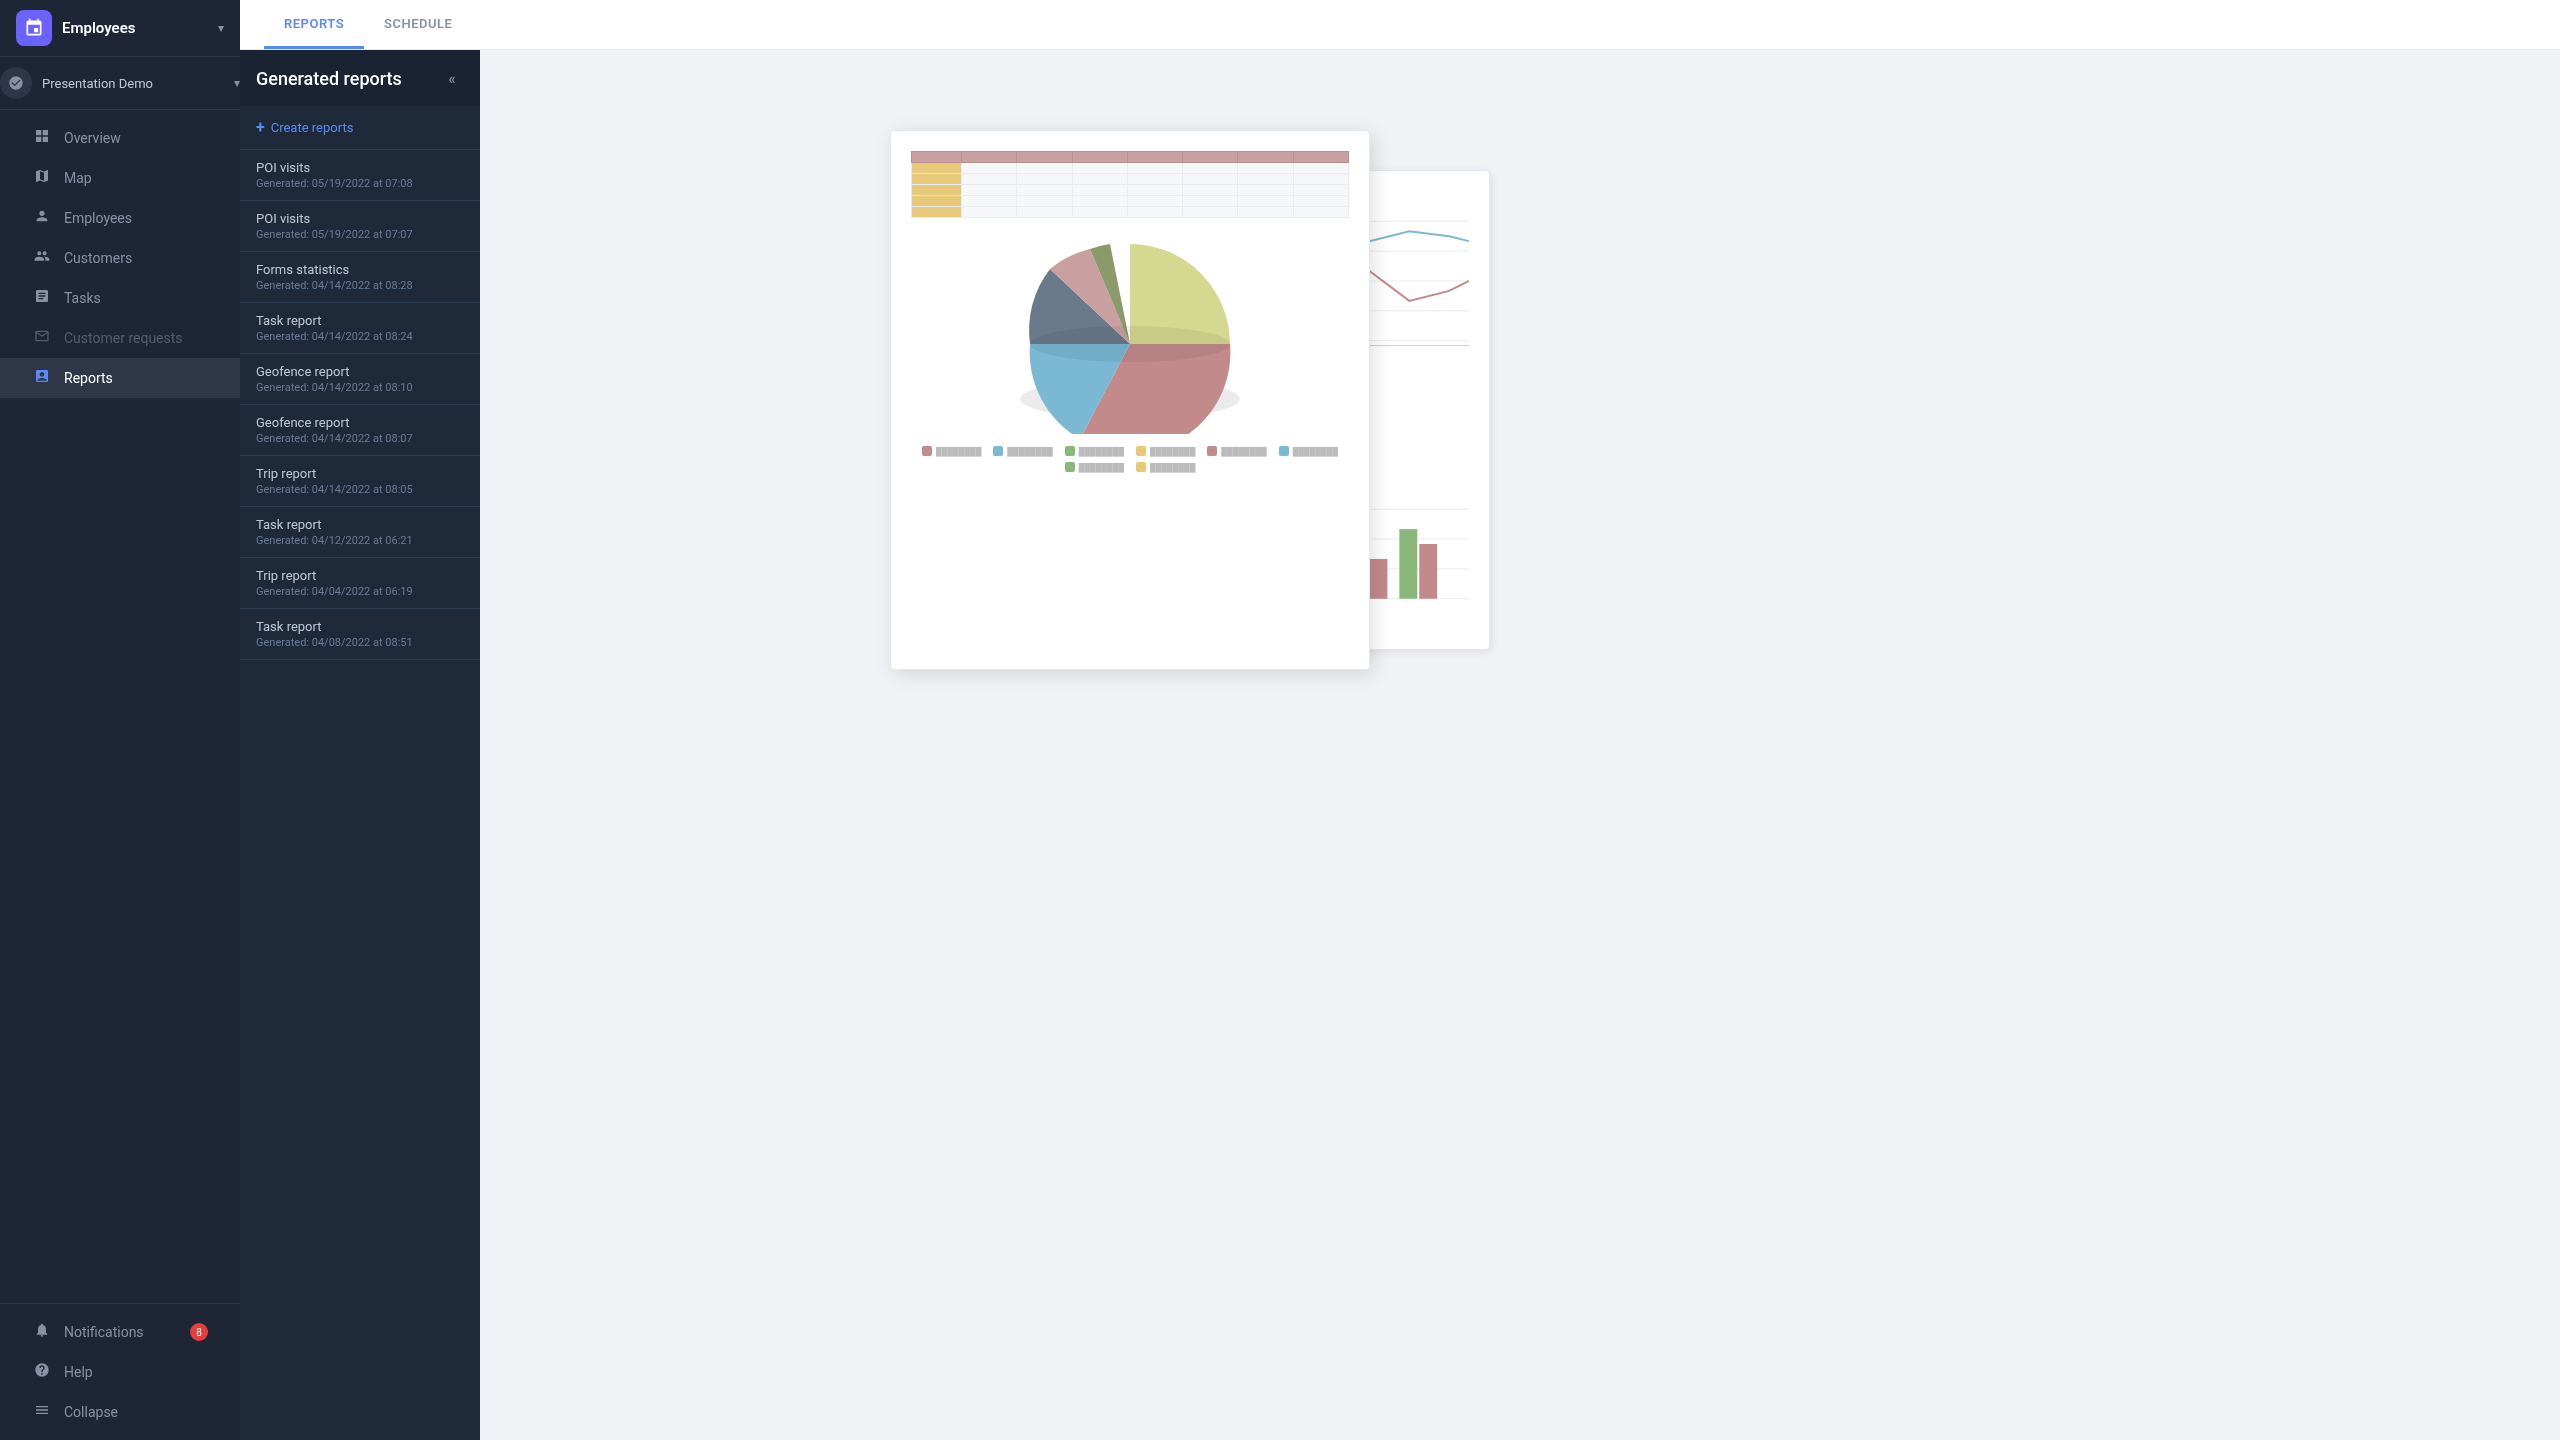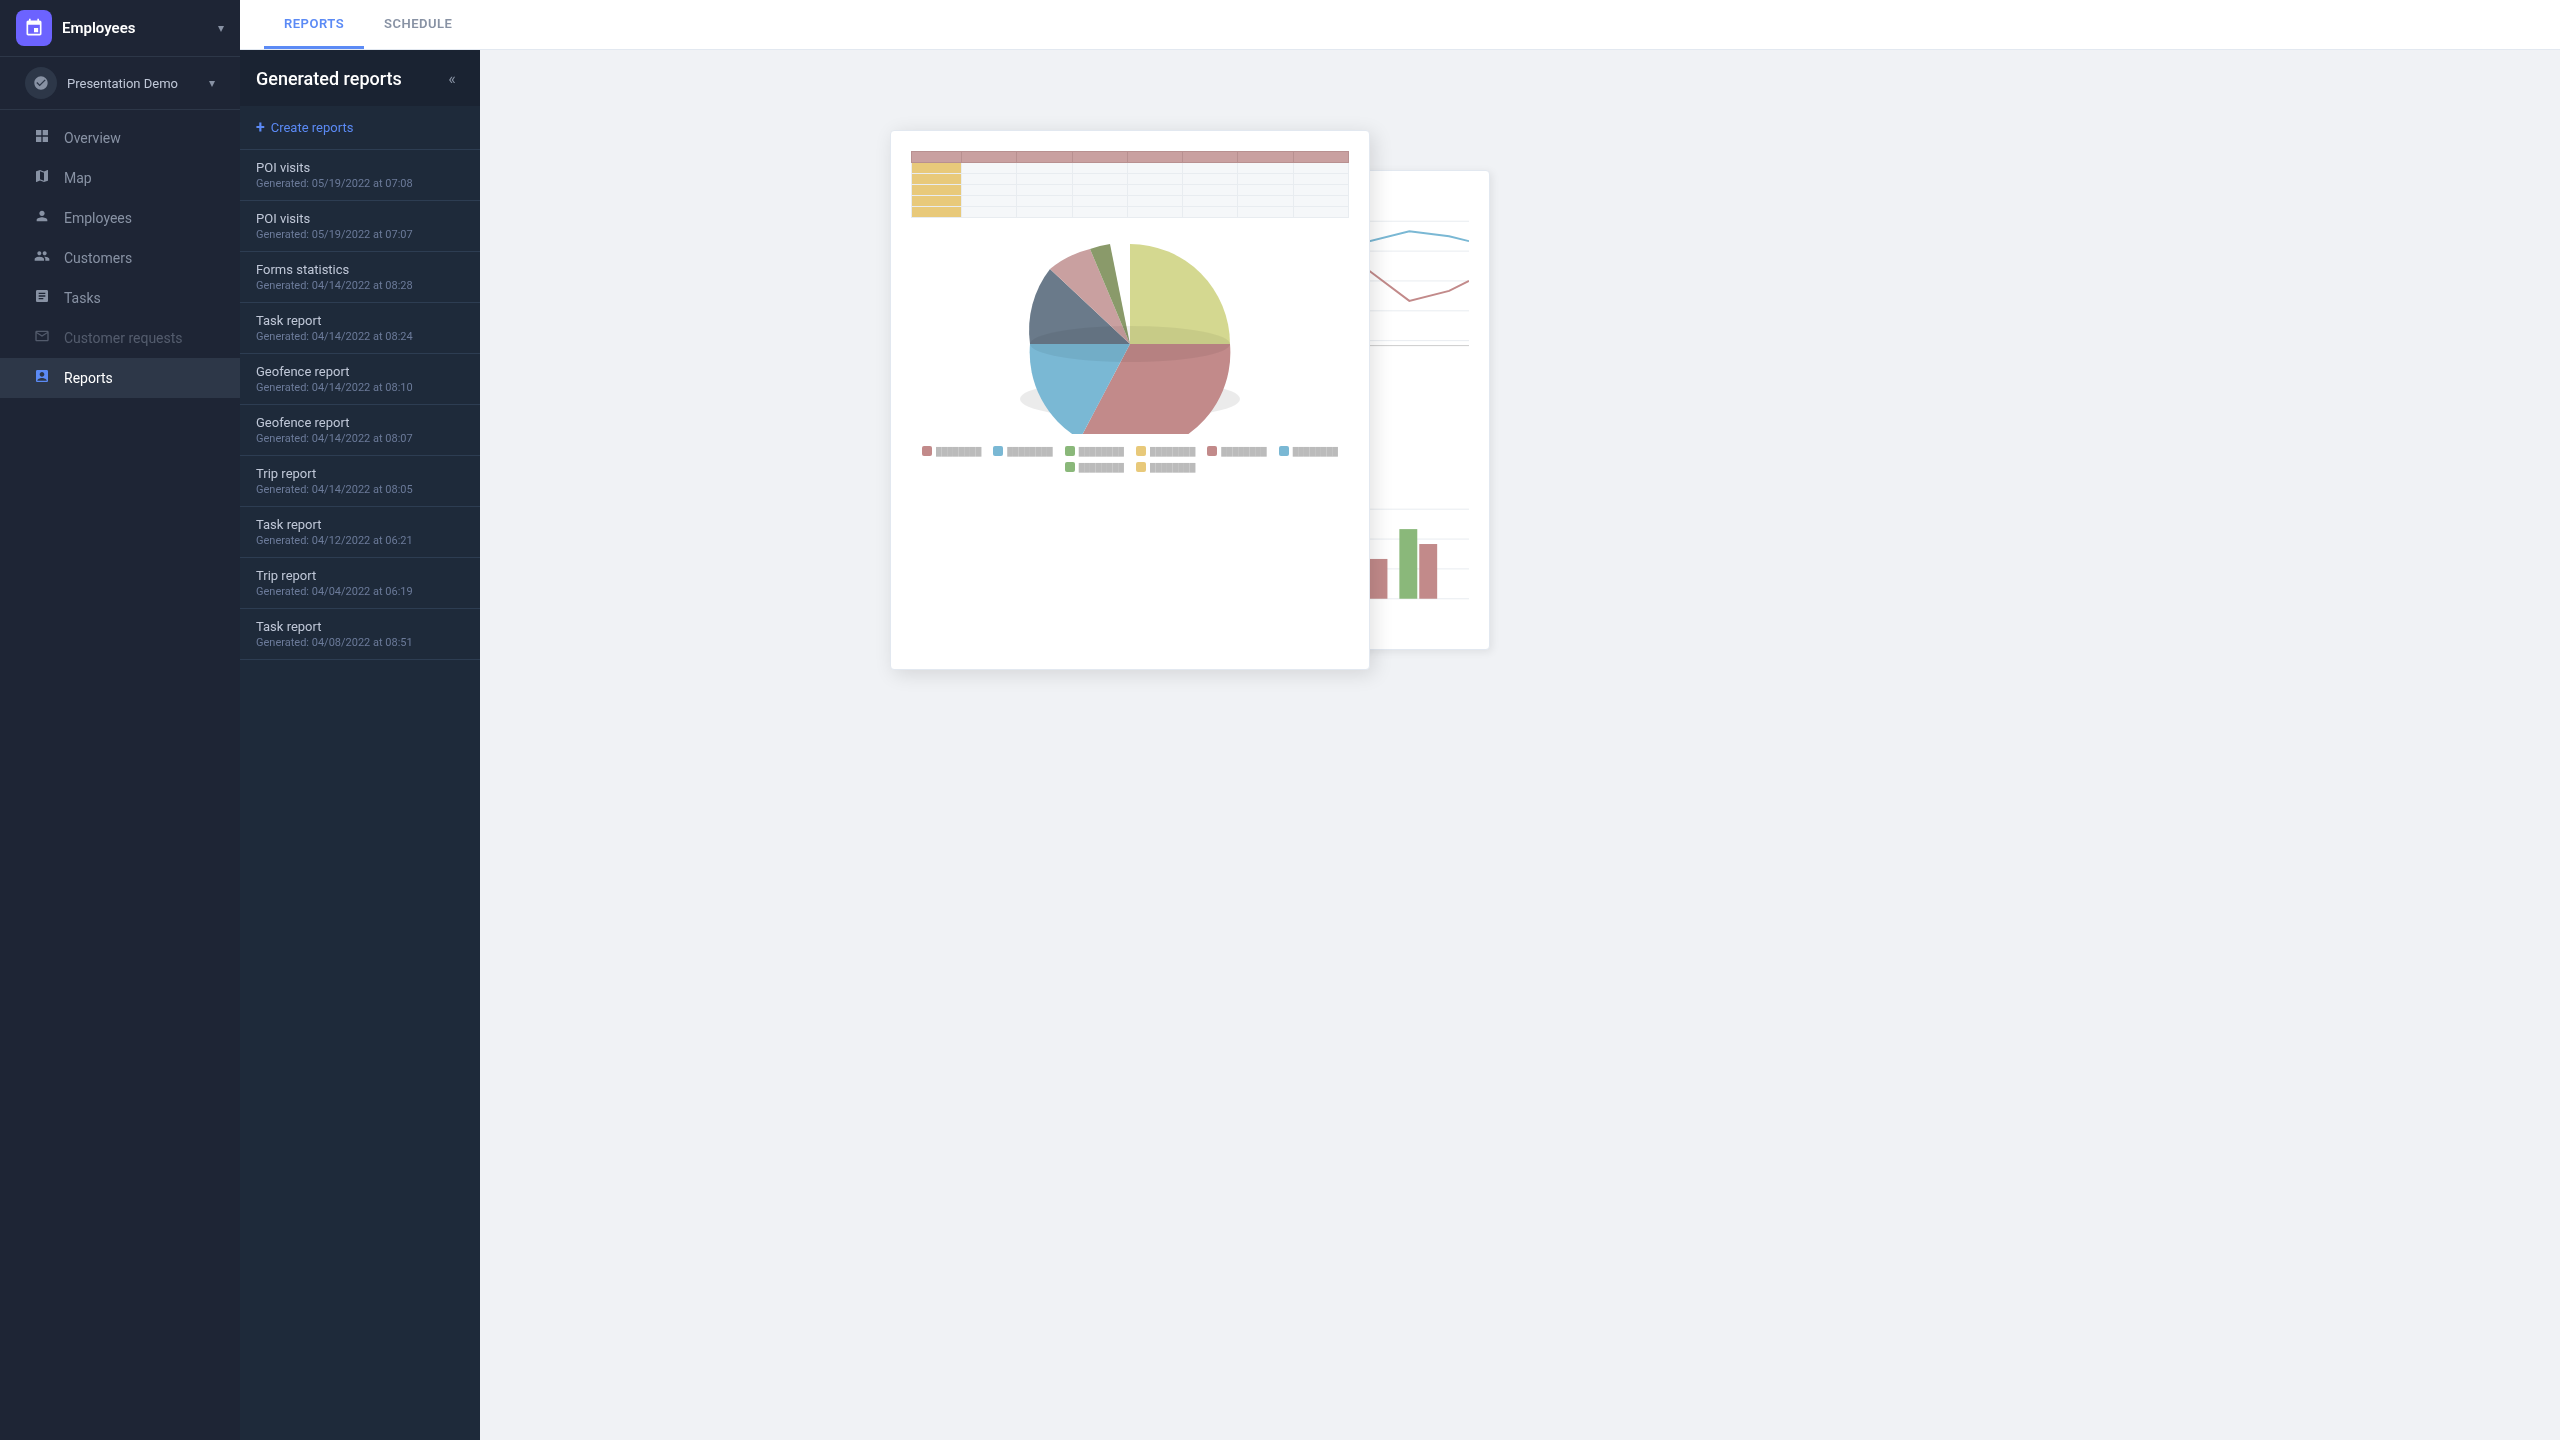--- a/index.html
+++ b/index.html
@@ -28,21 +28,21 @@
       background: #6c63ff;
       border-radius: 8px;
       display: flex; align-items: center; justify-content: center;
       flex-shrink: 0;
     }
     .sidebar-logo svg { width: 20px; height: 20px; fill: white; }
     .sidebar-title { font-size: 15px; font-weight: 600; color: #fff; flex: 1; }
     .sidebar-chevron { color: #8892a4; font-size: 12px; }
 
     .sidebar-workspace {
-      padding: 10px 25px;
+      padding: 10px 0;
       display: flex;
       align-items: center;
       gap: 10px;
       border-bottom: 1px solid #2d3748;
       cursor: pointer;
     }
     .workspace-icon {
       width: 32px; height: 32px;
       background: #2d3748;
       border-radius: 50%;
@@ -315,20 +315,47 @@
     <div class="nav-item active">
       <span class="nav-icon">
         <svg width="16" height="16" viewBox="0 0 24 24" fill="#5b8af5">
             <path d="M19 3H5c-1.1 0-2 .9-2 2v14c0 1.1.9 2 2 2h14c1.1 0 2-.9 2-2V5c0-1.1-.9-2-2-2zm-7 3c1.93 0 3.5 1.57 3.5 3.5S13.93 13 12 13s-3.5-1.57-3.5-3.5S10.07 6 12 6zm7 13H5v-.23c0-.62.28-1.2.76-1.58C7.47 15.82 9.64 15 12 15s4.53.82 6.24 2.19c.48.38.76.97.76 1.58V19z"></path>
           </svg>
       </span>
       <span class="nav-label" style="color:#fff;">Reports</span>
     </div>
   </nav>
 
+  <div class="sidebar-bottom">
+    <div class="nav-item">
+      <span class="nav-icon">
+        <svg width="16" height="16" viewBox="0 0 24 24" fill="currentColor">
+            <path d="M12 22c1.1 0 2-.9 2-2h-4c0 1.1.9 2 2 2zm6-6v-5c0-3.07-1.63-5.64-4.5-6.32V4c0-.83-.67-1.5-1.5-1.5s-1.5.67-1.5 1.5v.68C7.64 5.36 6 7.92 6 11v5l-2 2v1h16v-1l-2-2z"></path>
+          </svg>
+      </span>
+      <span class="nav-label">Notifications</span>
+      <span class="notification-badge">8</span>
+    </div>
+    <div class="nav-item">
+      <span class="nav-icon">
+        <svg width="16" height="16" viewBox="0 0 24 24" fill="currentColor">
+            <path d="M12 2C6.48 2 2 6.48 2 12s4.48 10 10 10 10-4.48 10-10S17.52 2 12 2zm1 17h-2v-2h2v2zm2.07-7.75l-.9.92C13.45 12.9 13 13.5 13 15h-2v-.5c0-1.1.45-2.1 1.17-2.83l1.24-1.26c.37-.36.59-.86.59-1.41 0-1.1-.9-2-2-2s-2 .9-2 2H8c0-2.21 1.79-4 4-4s4 1.79 4 4c0 .88-.36 1.68-.93 2.25z"></path>
+          </svg>
+      </span>
+      <span class="nav-label">Help</span>
+    </div>
+    <div class="nav-item">
+      <span class="nav-icon">
+        <svg width="16" height="16" viewBox="0 0 24 24" fill="currentColor">
+            <path d="M3 18h18v-2H3v2zm0-5h18v-2H3v2zm0-7v2h18V6H3z"></path>
+          </svg>
+      </span>
+      <span class="nav-label">Collapse</span>
+    </div>
+  </div>
 </div>
 
 <div class="main">
 
   <div class="tab-bar">
     <div class="tab active">
       <span>REPORTS</span>
     </div>
     <div class="tab">
       <span>SCHEDULE</span>

